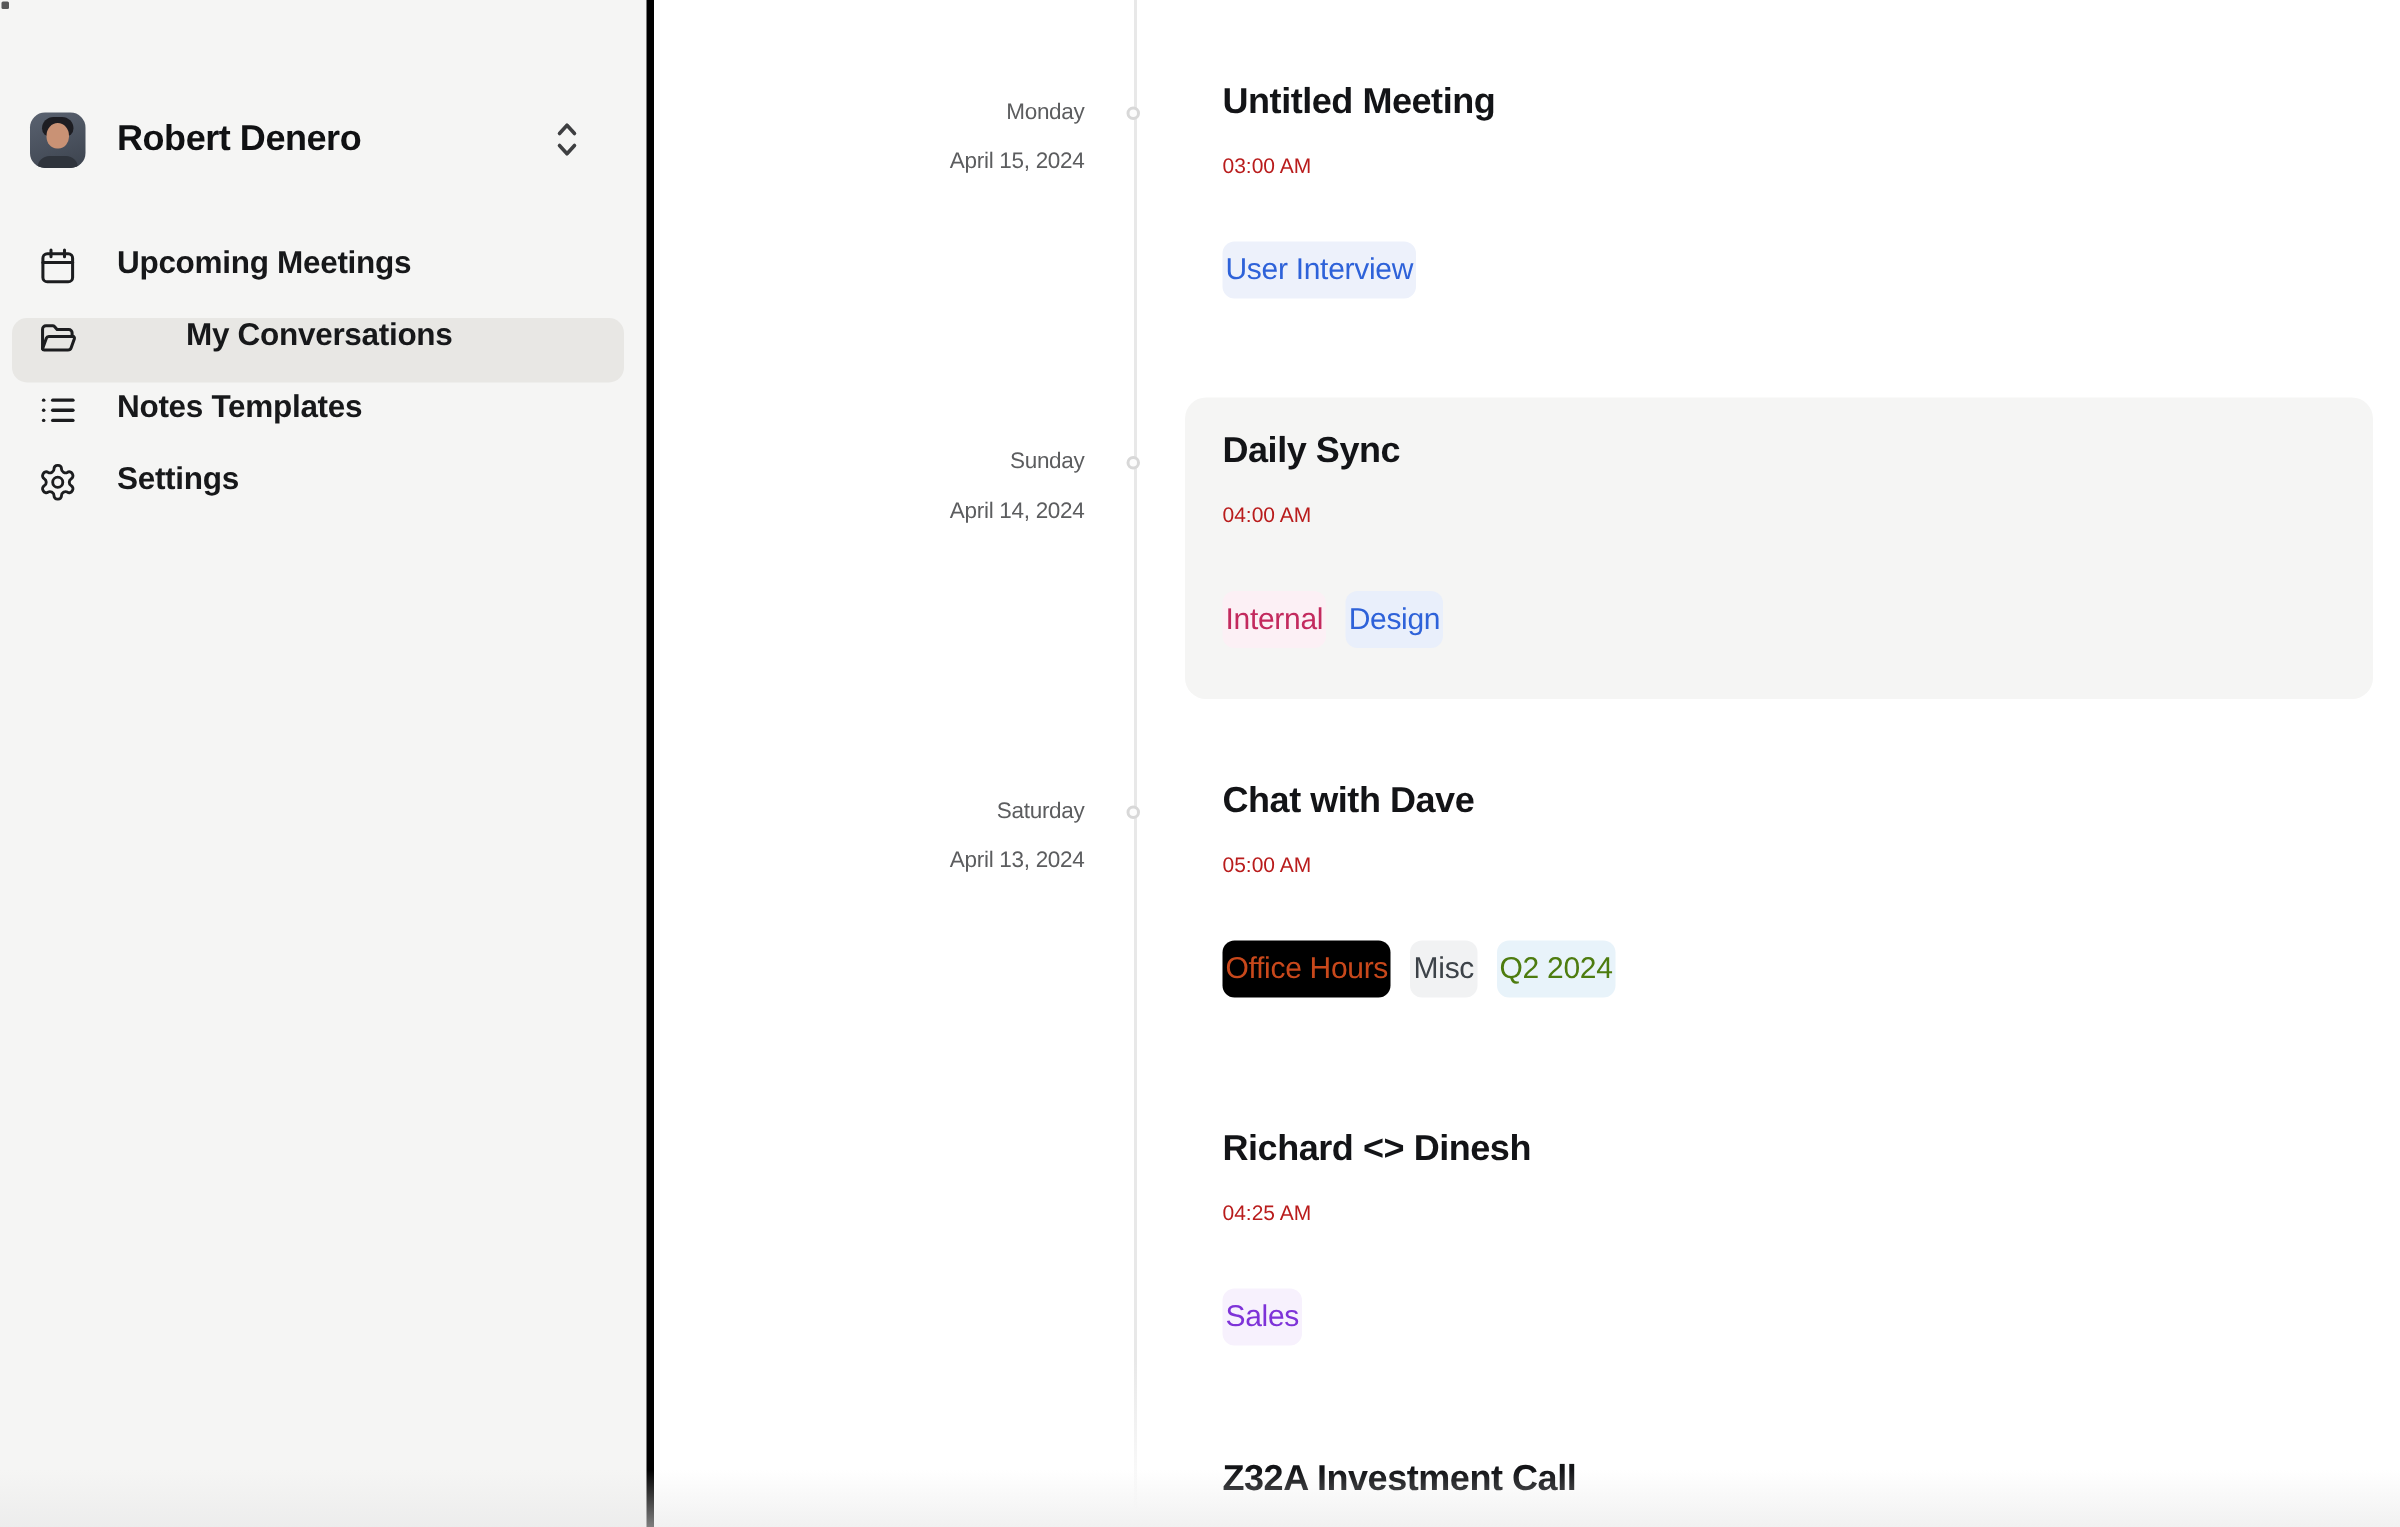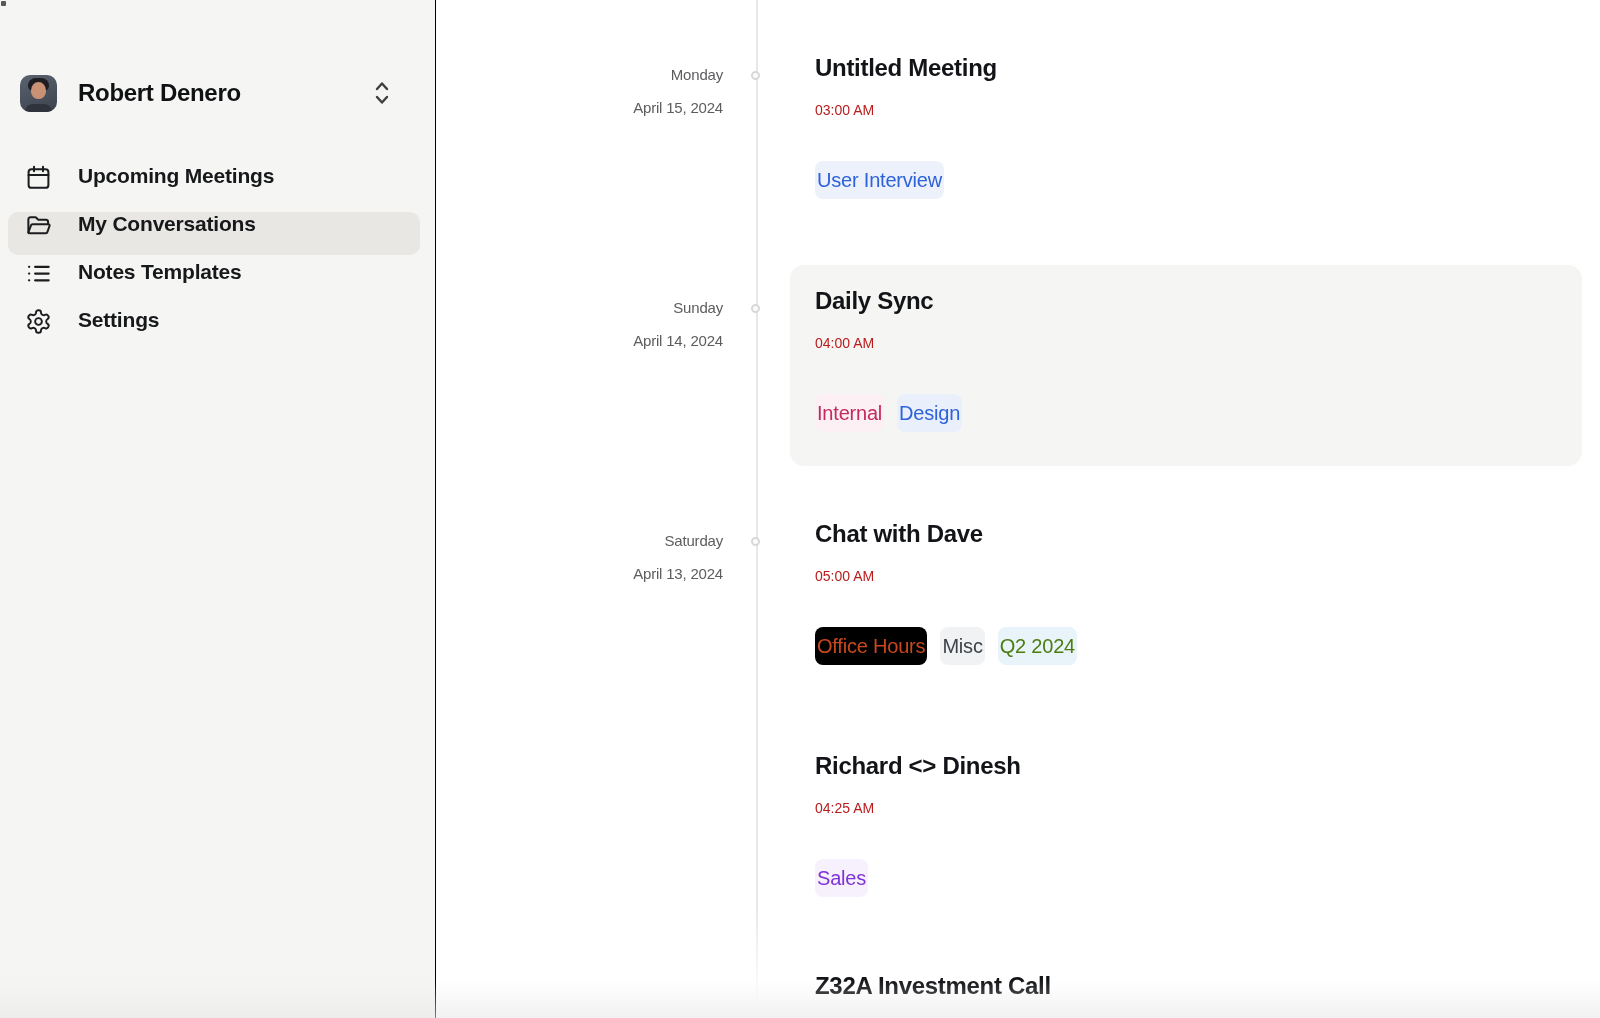--- a/index.html
+++ b/index.html
@@ -8,21 +8,21 @@
     overflow: hidden;
     background: #ffffff;
     font-family: "Liberation Sans", "DejaVu Sans", sans-serif;
     -webkit-font-smoothing: antialiased;
   }
 
   
   .sidebar {
     position: absolute; left: 0; top: 0; bottom: 0; width: 436px;
     background: #f5f5f4;
-    border-right: 1px solid #000000;
+    border-right: 5px solid #000000;
   }
   .profile-row {
     position: absolute; left: 20px; top: 73px; right: 20px; height: 40px;
     display: flex; align-items: center; cursor: default;
   }
   .avatar {
     width: 37px; height: 37px; border-radius: 10px;
     background: linear-gradient(160deg, #5a6270 0%, #3c434e 100%);
     position: relative; overflow: hidden; flex: 0 0 auto;
   }
@@ -36,21 +36,21 @@
   }
   .switcher-icon { margin-right: 22px; flex: 0 0 auto; display: block; }
 
   .nav { position: absolute; left: 0; top: 159px; right: 0; list-style: none; }
   .nav-item {
     height: 43px; margin: 5px 15px 5px 8px;
     display: flex; align-items: flex-start;
     padding-left: 17px; border-radius: 10px;
     cursor: default;
   }
-  .nav-item.selected { background: #e8e7e4; }
+  .nav-item.selected { background: #e8e7e4; gap: 46px; }
   .nav-icon { width: 27px; height: 27px; flex: 0 0 auto; display: block; }
   .nav-label {
     margin-left: 26px;
     font-size: 21px; font-weight: 700; color: #17181a; letter-spacing: -0.2px;
   }
 
   
   .main { position: absolute; left: 436px; top: 0; right: 0; height: 1018px; background: #ffffff; }
   .timeline-line {
     position: absolute; left: 320px; top: 0; width: 2px; height: 1008px;

